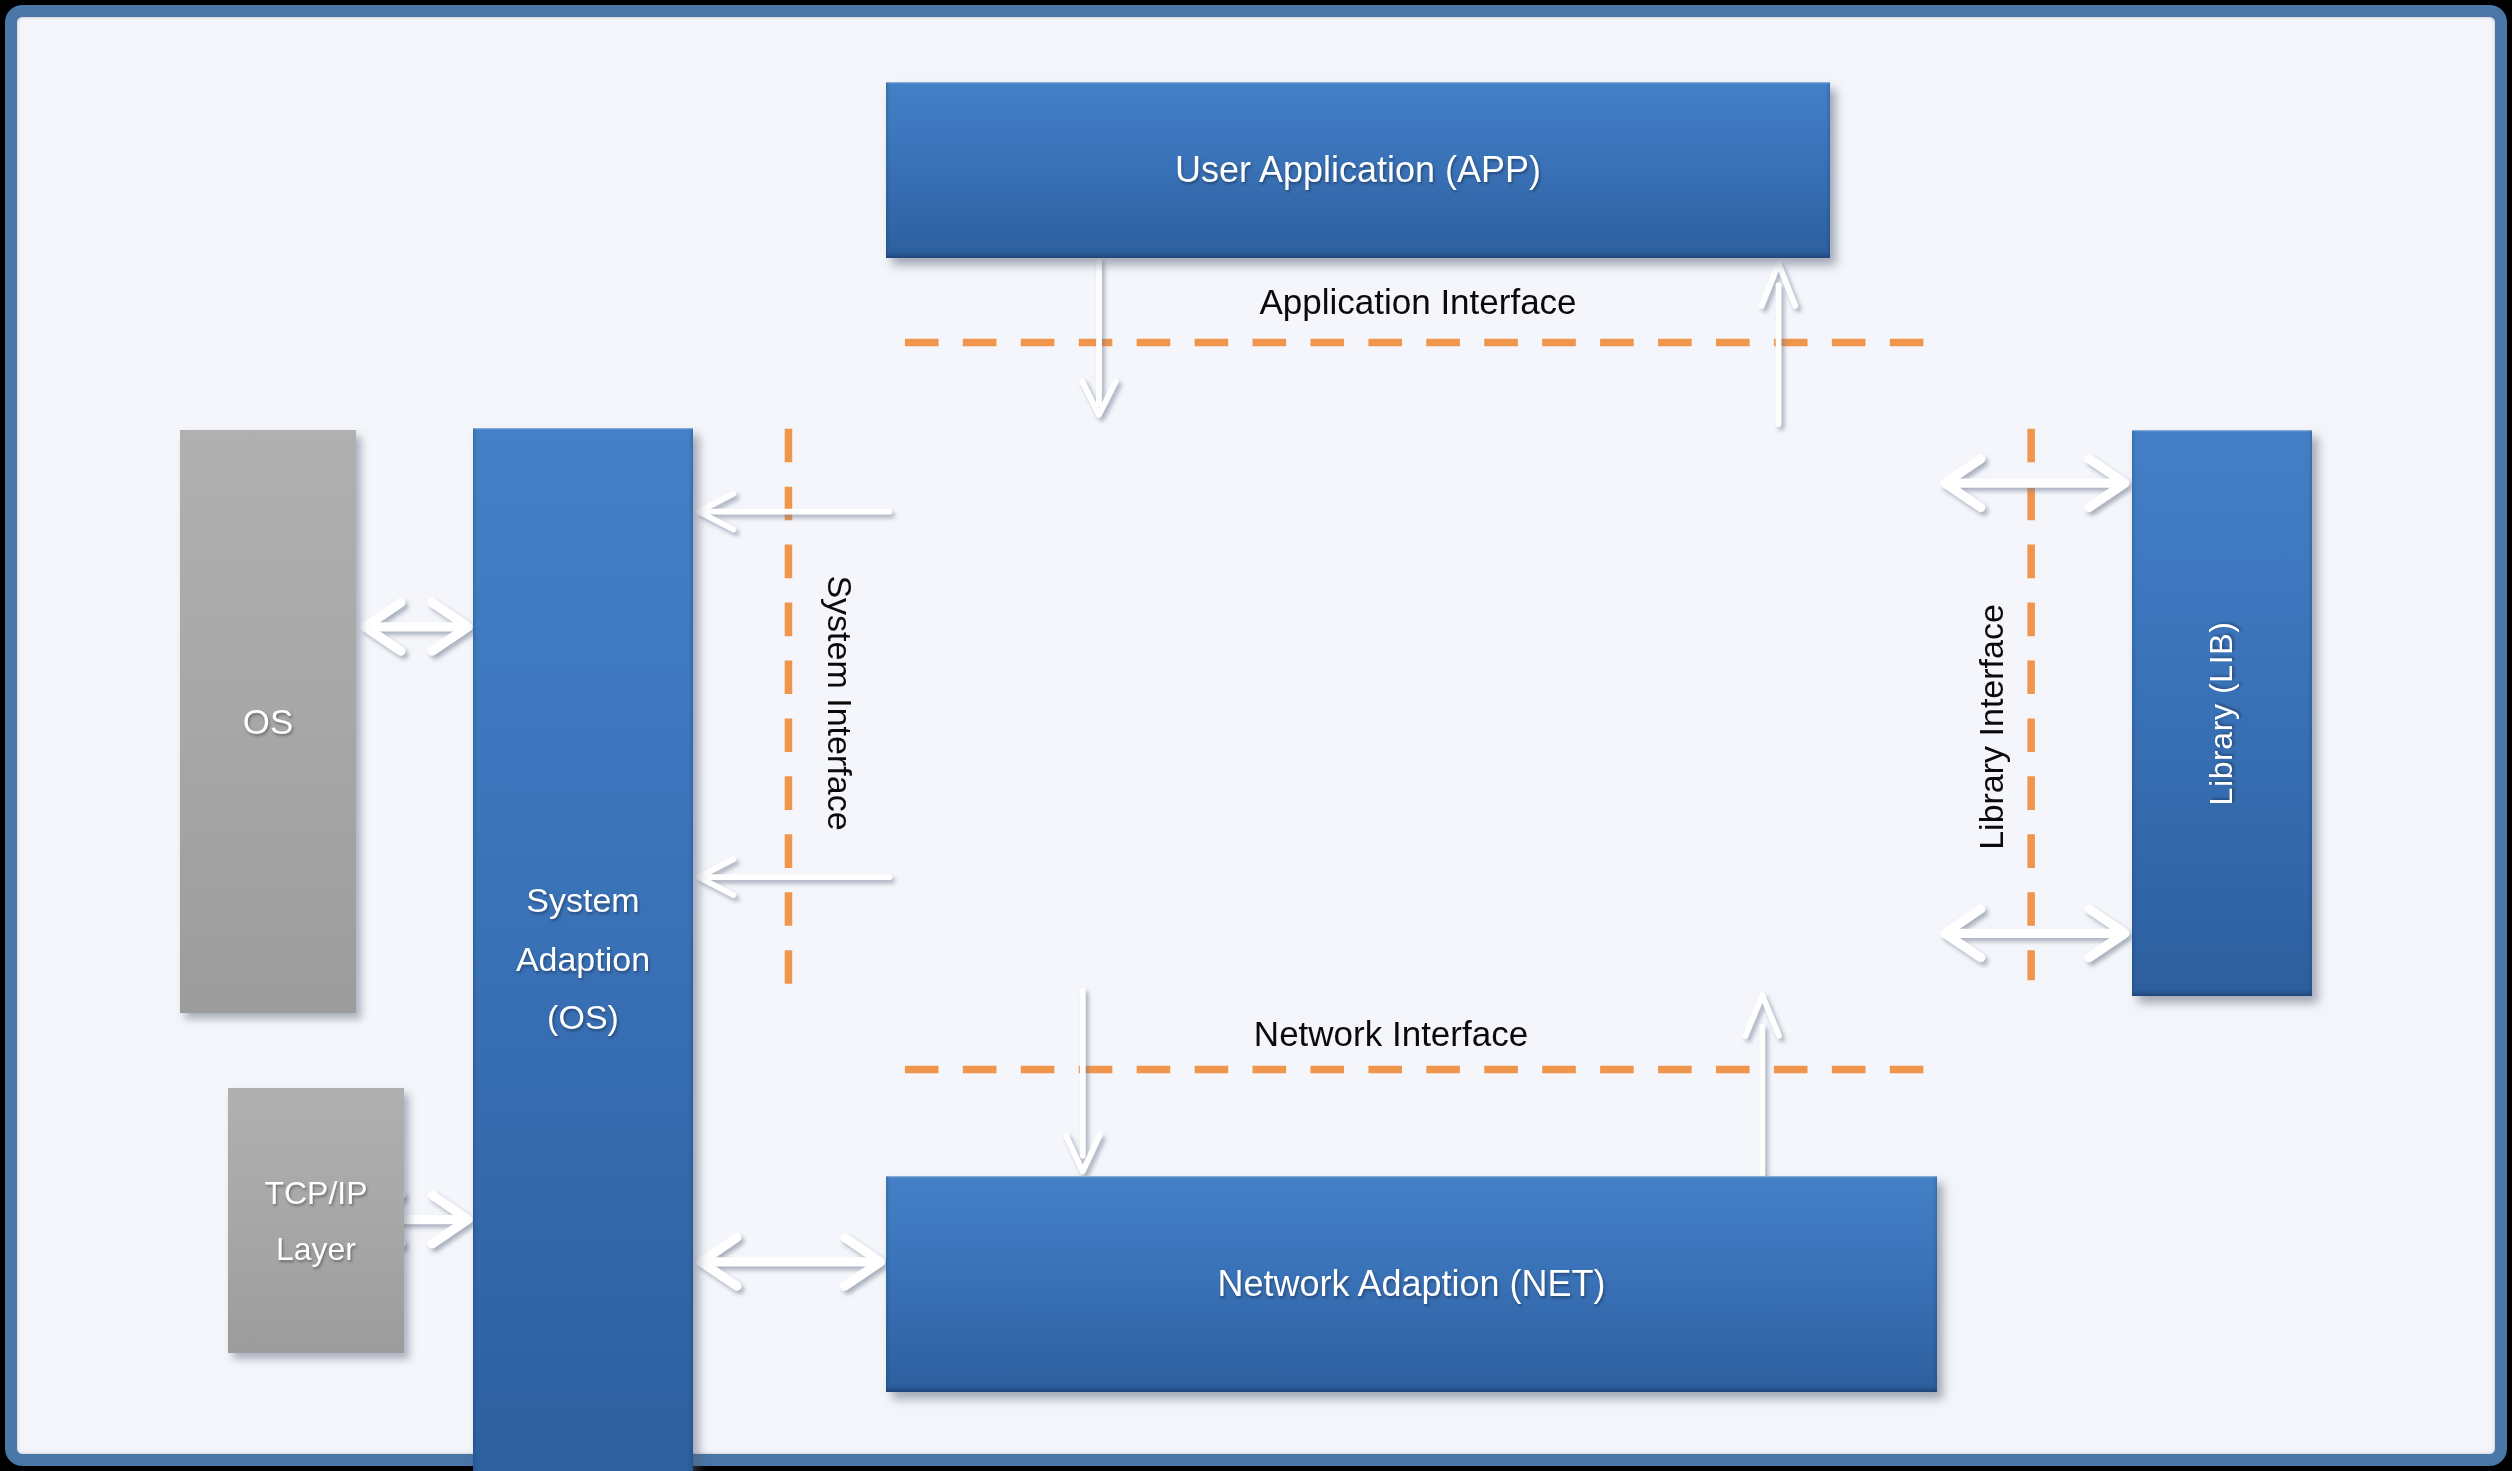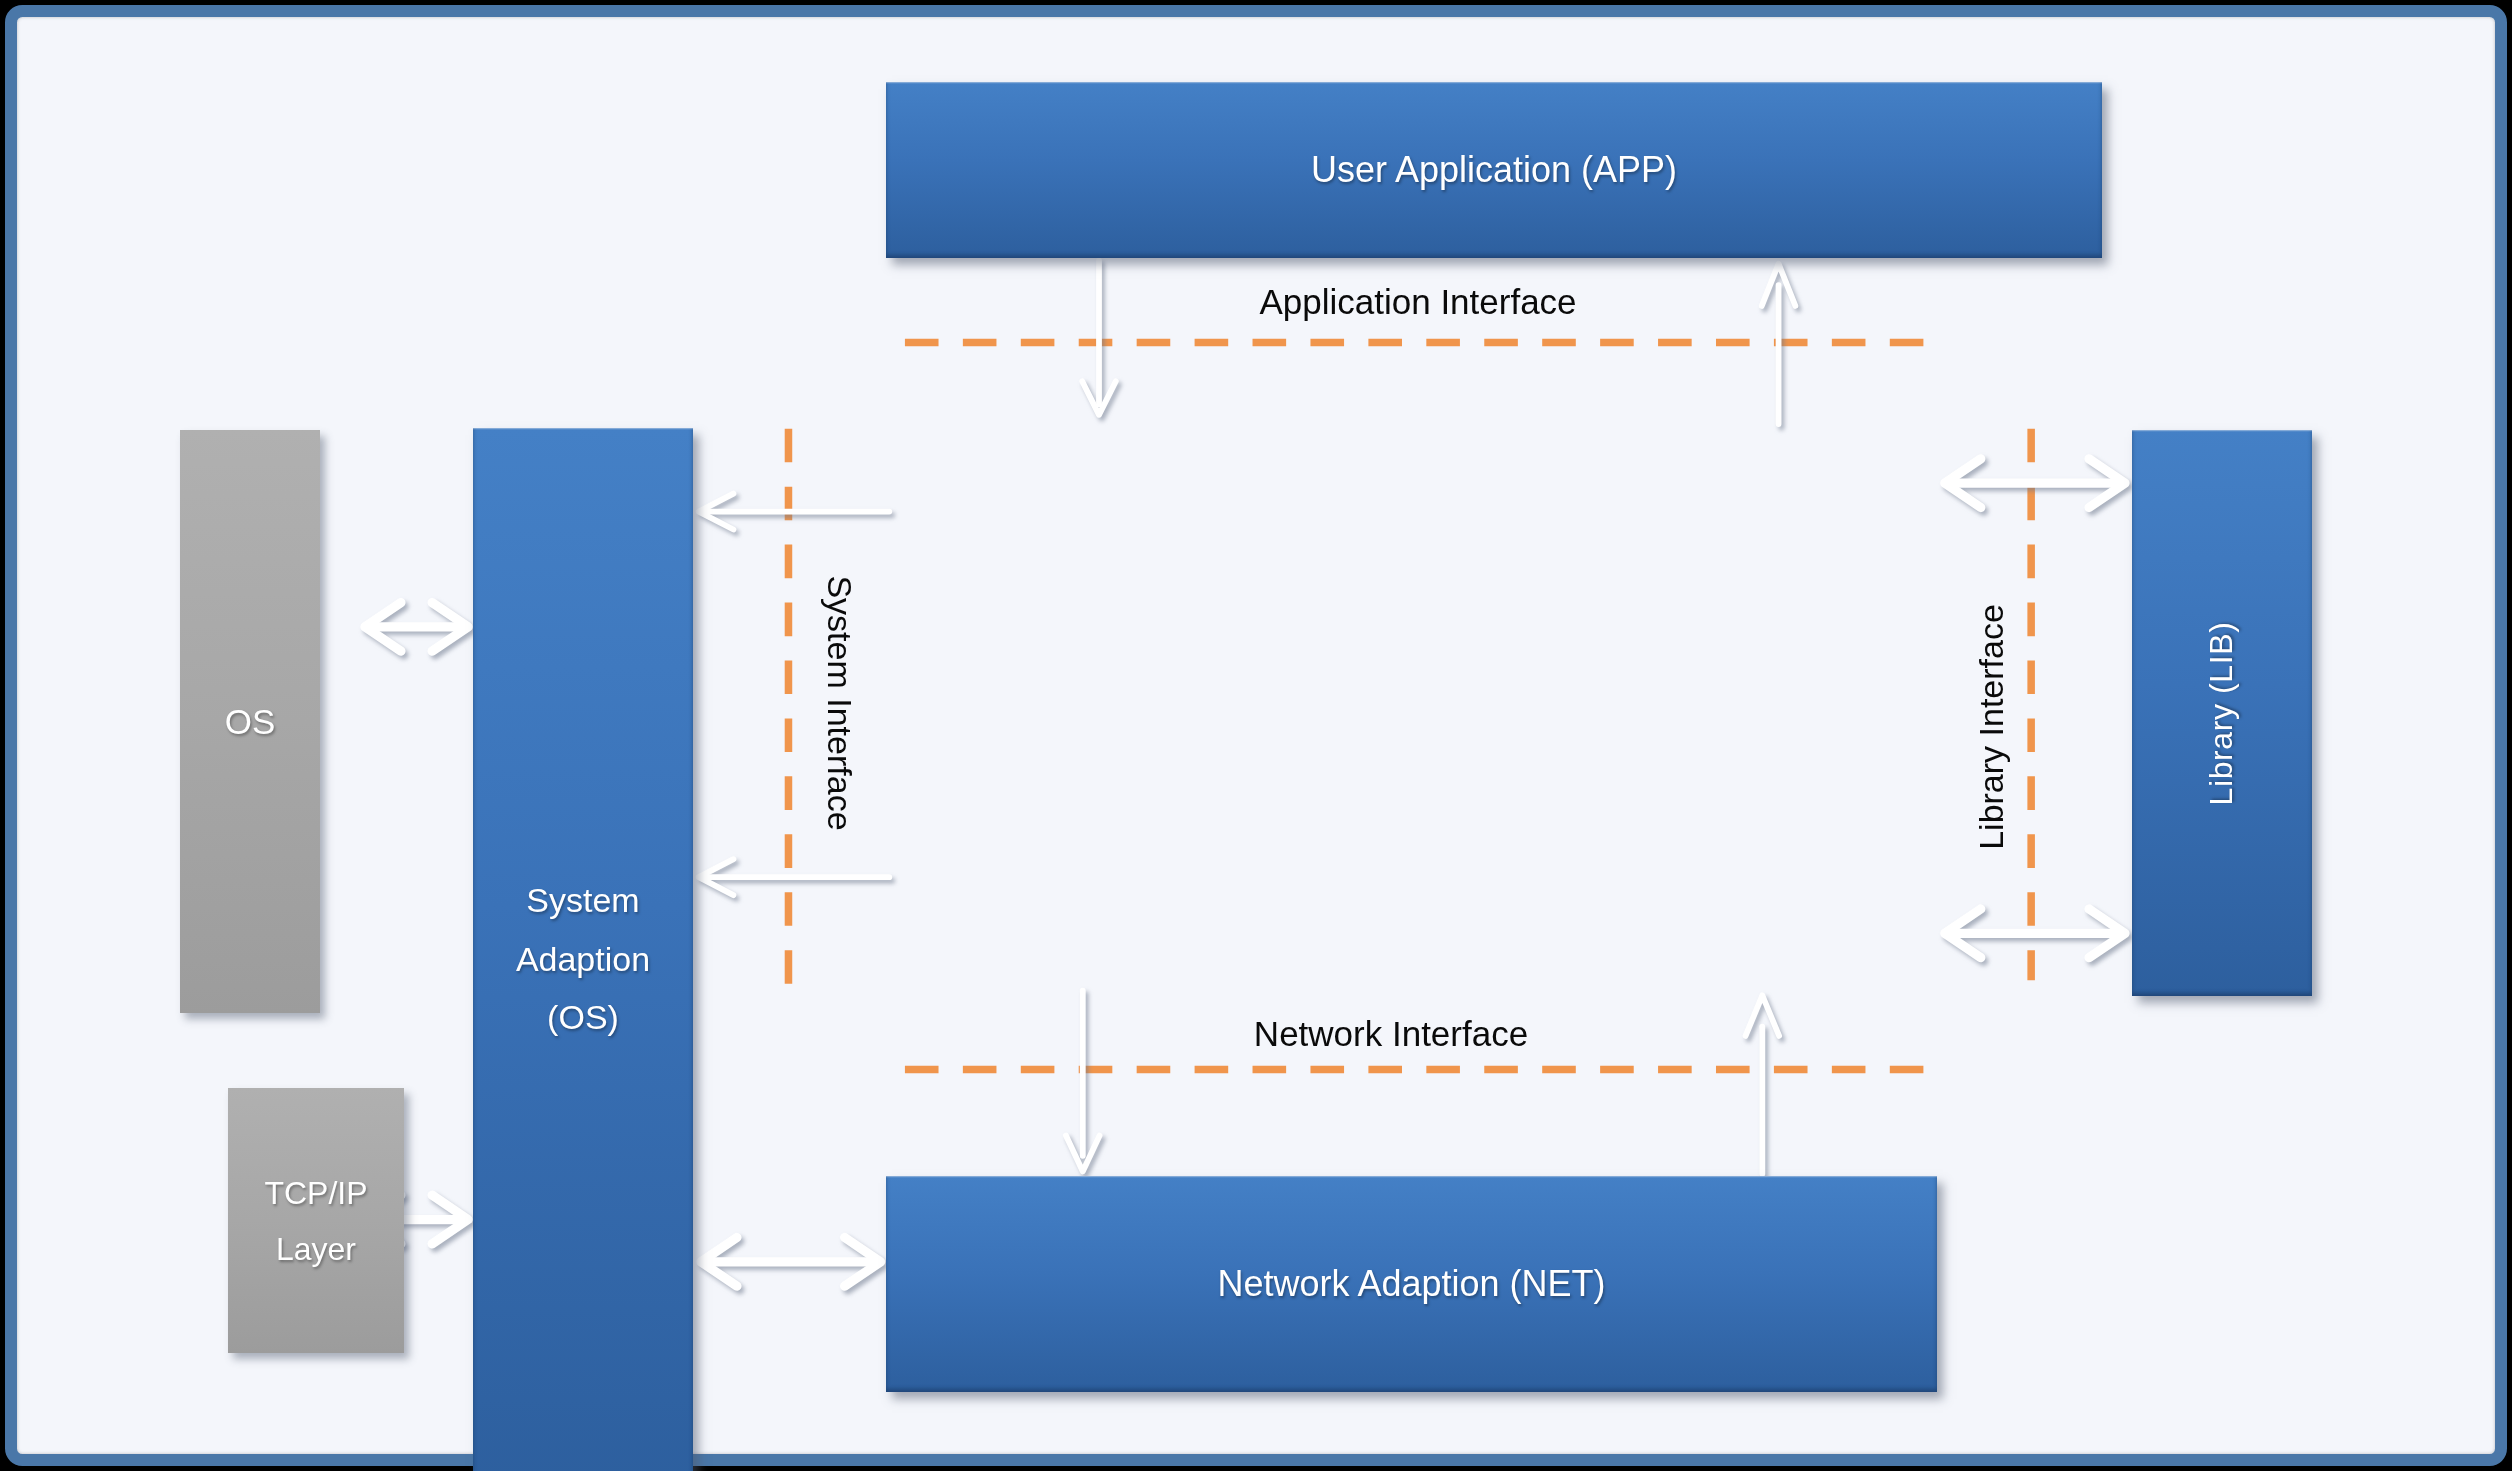--- a/index.html
+++ b/index.html
@@ -149,30 +149,30 @@
       <path d="M3419 792 L3357 834 L3419 876"></path>
       <path d="M3606 792 L3668 834 L3606 876"></path>
     </g>
     <g class="arrow thick">
       <path d="M3375 1611 H3650"></path>
       <path d="M3419 1569 L3357 1611 L3419 1653"></path>
       <path d="M3606 1569 L3668 1611 L3606 1653"></path>
     </g>
   </svg>
 
-  <div class="box blue t-app" style="left:886px;top:82px;width:1216px;height:176px;text-align:right;">
+  <div class="box blue t-app" style="left:886px;top:82px;width:944px;height:176px;text-align:right;">
     <span class="lbl">User Application (APP)</span>
   </div>
 
 
   <div class="box blue t-net" style="left:886px;top:1176px;width:1051px;height:216px;">
     <span class="lbl">Network Adaption (NET)</span>
   </div>
 
-  <div class="box gray t-os" style="left:180px;top:430px;width:140px;height:583px;">
+  <div class="box gray t-os" style="left:180px;top:430px;width:176px;height:583px;">
     <span class="lbl">OS</span>
   </div>
 
   <div class="box gray t-tcp" style="left:180px;top:1088px;width:176px;height:265px;padding:0 17.4px;box-sizing:border-box;">
     <span class="lbl">TCP/IP Layer</span>
   </div>
 
   <div class="box blue t-sa" style="left:473px;top:428px;width:220px;height:1062px;padding:0 5.8px;box-sizing:border-box;">
     <span class="lbl">System Adaption (OS)</span>
   </div>

